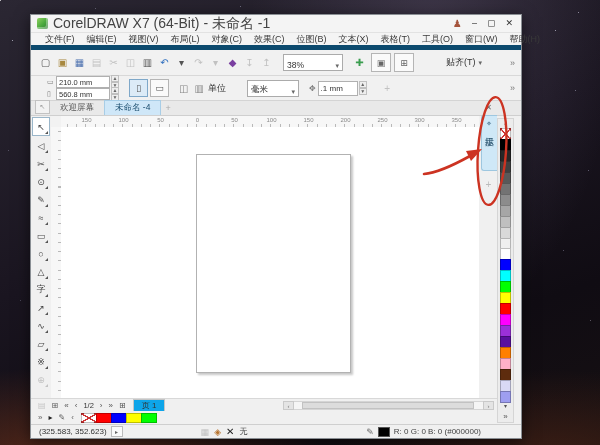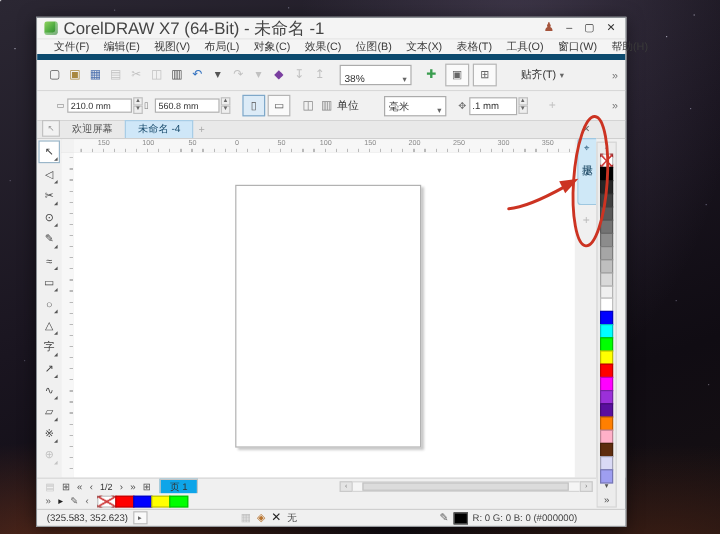--- a/index.html
+++ b/index.html
@@ -38,21 +38,21 @@
   .grayed{color:#b9b9b9 !important;opacity:.85;}
   .combo{height:15px;background:#fff;border:1px solid #ababab;display:flex;align-items:flex-end;font-size:8.5px;color:#333;padding:0 3px;position:relative;}
   .combo .cc{margin-left:auto;font-size:7px;color:#666;padding-left:4px;}
   .zoomcombo{width:52px;margin-left:8px;}
   .sq{width:18px;height:17px;border:1px solid #b5b5b5;background:#fafafa;display:flex;align-items:center;justify-content:center;font-size:9px;color:#666;margin-left:3px;}
   .snap{margin-left:10px;display:flex;align-items:center;font-size:9px;color:#333;}
   .ovf{margin-left:auto;margin-right:6px;color:#777;font-size:9px;}
   
   .propbar{top:61px;height:25px;display:flex;align-items:center;background:#f1f1f1;border-bottom:1px solid #d4d4d4;padding-left:6px;}
   .preset{width:126px;height:16px;}
-  .sizes{display:flex;flex-direction:row;margin-left:10px;gap:1px;}
+  .sizes{display:flex;flex-direction:column;margin-left:10px;gap:1px;}
   .sizerow{display:flex;align-items:center;height:11px;}
   .sizerow .ic{font-size:7px;color:#777;width:9px;}
   .sizefield{width:48px;height:10px;background:#fff;border:1px solid #b0b0b0;font-size:7.5px;display:flex;align-items:center;padding:0 2px;color:#333;}
   .spin{display:flex;flex-direction:column;width:8px;margin-left:1px;}
   .spin i{font-style:normal;font-size:5px;line-height:5px;color:#666;text-align:center;border:1px solid #c0c0c0;background:#eee;}
   .orient{display:flex;margin-left:10px;gap:2px;}
   .obtn{width:17px;height:16px;border:1px solid #b5b5b5;background:#fafafa;display:flex;align-items:center;justify-content:center;font-size:9px;color:#555;}
   .obtn.pressed{background:#dcebf7;border-color:#7fa8c9;}
   .picons{display:flex;margin-left:10px;gap:6px;color:#888;font-size:10px;}
   .unitlabel{margin-left:4px;font-size:9px;color:#333;}
@@ -179,21 +179,21 @@
         <span class="tbtn grayed">↥</span>
       </span>
     <span class="combo zoomcombo">
       <span>38%</span>
       <span class="cc">▾</span>
     </span>
     <span class="tbtn" style="color:#3a9d4f;margin-left:8px">✚</span>
     <span class="sq">▣</span>
     <span class="sq">⊞</span>
     <span class="snap">
-      <span style="margin-left:10px">贴齐(T)</span>
+      <span style="margin-left:22px">贴齐(T)</span>
       <span class="cc" style="font-size:7px;color:#666;margin-left:3px">▾</span>
     </span>
     <span class="ovf">»</span>
   </div>
 
   <div class="row propbar">
     <span class="sizes">
       <span class="sizerow">
         <span class="ic">▭</span>
         <span class="sizefield">210.0 mm</span>

